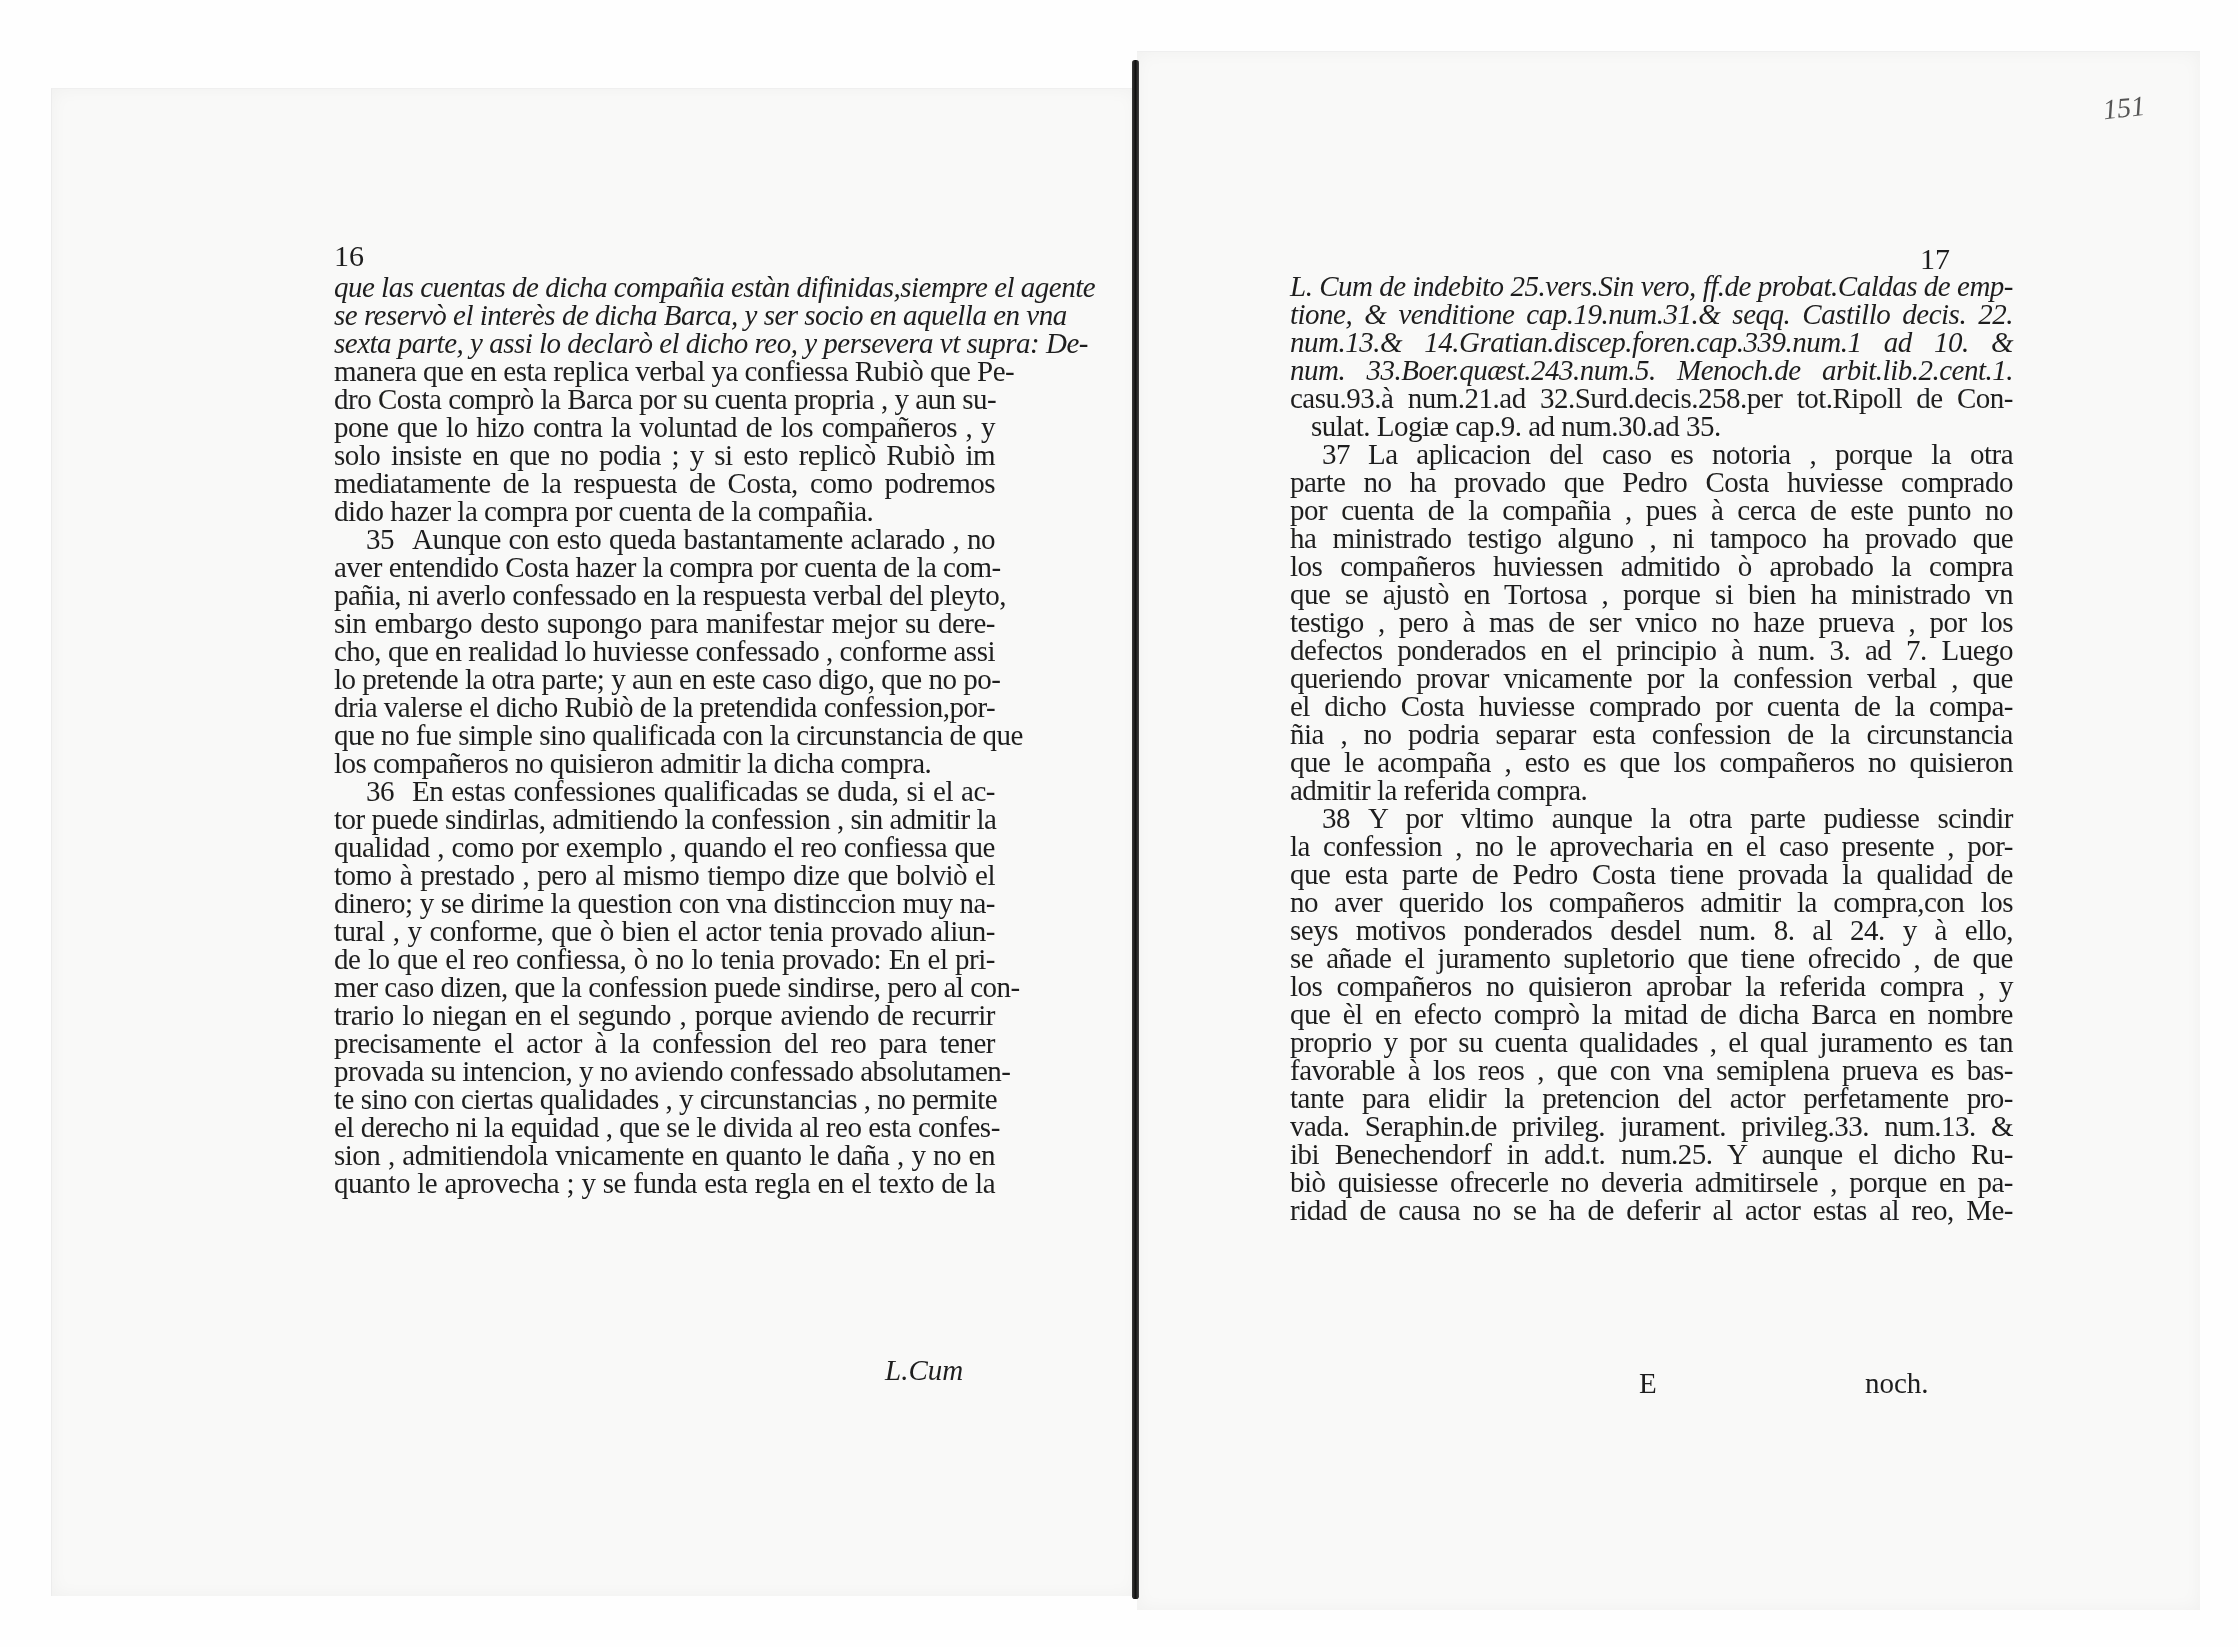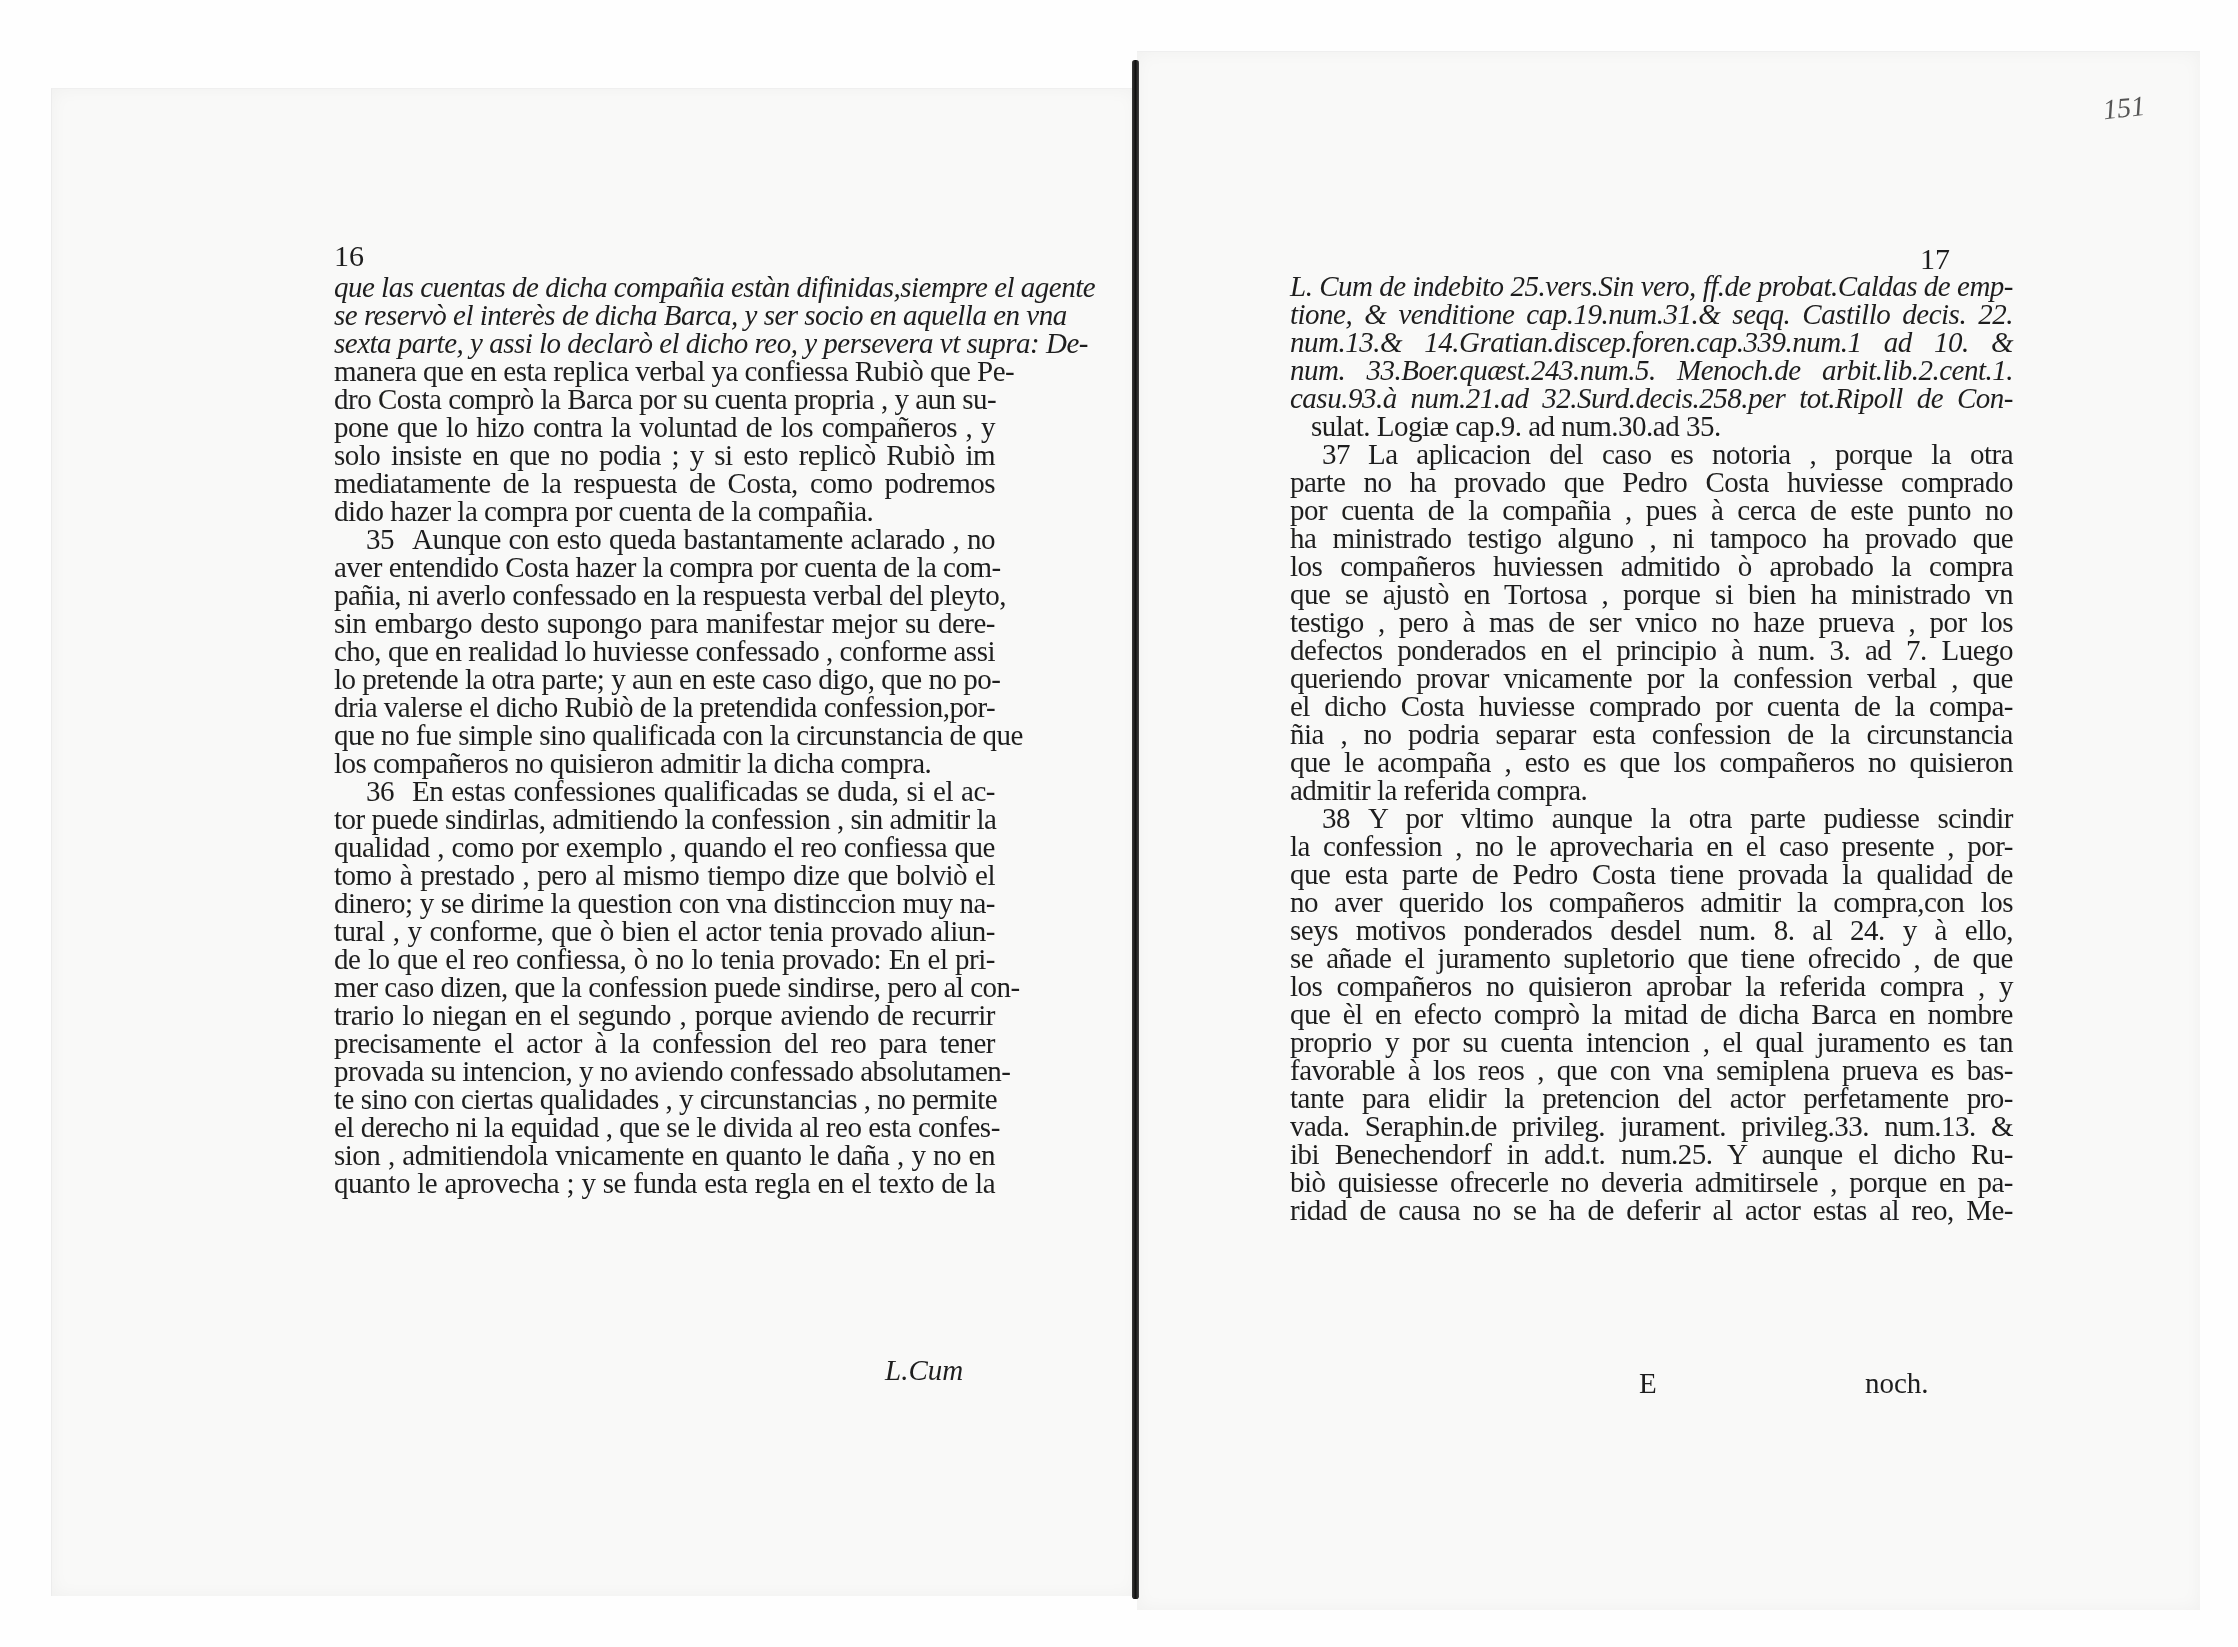--- a/index.html
+++ b/index.html
@@ -103,21 +103,21 @@
       <div class="line"><span>te sino con ciertas qualidades , y circunstancias , no permite</span></div>
       <div class="line"><span>el derecho ni la equidad , que se le divida al reo esta confes-</span></div>
       <div class="line"><span>sion , admitiendola vnicamente en quanto le daña , y no en</span></div>
       <div class="line"><span>quanto le aprovecha ; y se funda esta regla en el texto de la</span></div>
     </div>
   <div class="right-lines" id="right-lines">
       <div class="line"><span style="font-style: italic;">L. Cum de indebito 25.vers.Sin vero, ff.de probat.Caldas de emp-</span></div>
       <div class="line"><span style="font-style: italic;">tione, &amp; venditione cap.19.num.31.&amp; seqq. Castillo decis. 22.</span></div>
       <div class="line"><span style="font-style: italic;">num.13.&amp; 14.Gratian.discep.foren.cap.339.num.1 ad 10. &amp;</span></div>
       <div class="line"><span style="font-style: italic;">num. 33.Boer.quæst.243.num.5. Menoch.de arbit.lib.2.cent.1.</span></div>
-      <div class="line"><span style="font-style: italic;">casu.93.à num.21.ad 32.Surd.decis.258.per tot.Ripoll de Con-</span></div>
+      <div class="line"><span style="">casu.93.à num.21.ad 32.Surd.decis.258.per tot.Ripoll de Con-</span></div>
       <div class="line last"><span style=" margin-left: 21px;">sulat. Logiæ cap.9. ad num.30.ad 35.</span></div>
       <div class="line indent"><span class="para-num">37</span><span>La aplicacion del caso es notoria , porque la otra</span></div>
       <div class="line"><span>parte no ha provado que Pedro Costa huviesse comprado</span></div>
       <div class="line"><span>por cuenta de la compañia , pues à cerca de este punto no</span></div>
       <div class="line"><span>ha ministrado testigo alguno , ni tampoco ha provado que</span></div>
       <div class="line"><span>los compañeros huviessen admitido ò aprobado la compra</span></div>
       <div class="line"><span>que se ajustò en Tortosa , porque si bien ha ministrado vn</span></div>
       <div class="line"><span>testigo , pero à mas de ser vnico no haze prueva , por los</span></div>
       <div class="line"><span>defectos ponderados en el principio à num. 3. ad 7. Luego</span></div>
       <div class="line"><span>queriendo provar vnicamente por la confession verbal , que</span></div>
@@ -126,21 +126,21 @@
       <div class="line"><span>que le acompaña , esto es que los compañeros no quisieron</span></div>
       <div class="line last"><span>admitir la referida compra.</span></div>
       <div class="line indent"><span class="para-num">38</span><span>Y por vltimo aunque la otra parte pudiesse scindir</span></div>
       <div class="line"><span>la confession , no le aprovecharia en el caso presente , por-</span></div>
       <div class="line"><span>que esta parte de Pedro Costa tiene provada la qualidad de</span></div>
       <div class="line"><span>no aver querido los compañeros admitir la compra,con los</span></div>
       <div class="line"><span>seys motivos ponderados desdel num. 8. al 24. y à ello,</span></div>
       <div class="line"><span>se añade el juramento supletorio que tiene ofrecido , de que</span></div>
       <div class="line"><span>los compañeros no quisieron aprobar la referida compra , y</span></div>
       <div class="line"><span>que èl en efecto comprò la mitad de dicha Barca en nombre</span></div>
-      <div class="line"><span>proprio y por su cuenta intencion , el qual juramento es tan</span></div>
+      <div class="line"><span>proprio y por su cuenta qualidades , el qual juramento es tan</span></div>
       <div class="line"><span>favorable à los reos , que con vna semiplena prueva es bas-</span></div>
       <div class="line"><span>tante para elidir la pretencion del actor perfetamente pro-</span></div>
       <div class="line"><span>vada. Seraphin.de privileg. jurament. privileg.33. num.13. &amp;</span></div>
       <div class="line"><span>ibi Benechendorf in add.t. num.25. Y aunque el dicho Ru-</span></div>
       <div class="line"><span>biò quisiesse ofrecerle no deveria admitirsele , porque en pa-</span></div>
       <div class="line"><span>ridad de causa no se ha de deferir al actor estas al reo, Me-</span></div>
     </div>
 
   <div class="catch catch-left">L.Cum</div>
   <div class="catch sig-right">E</div>

